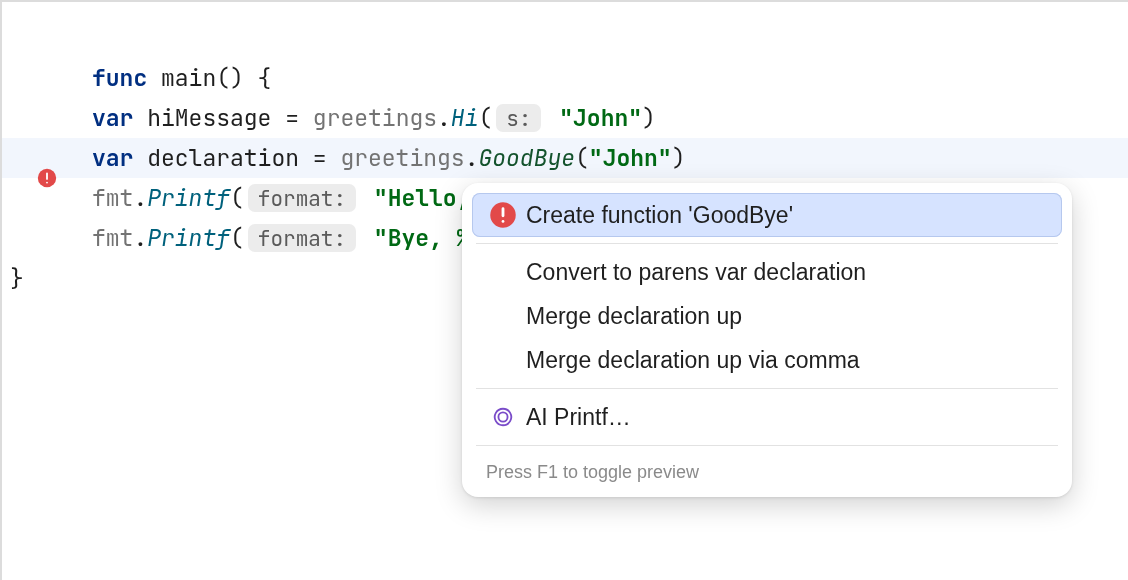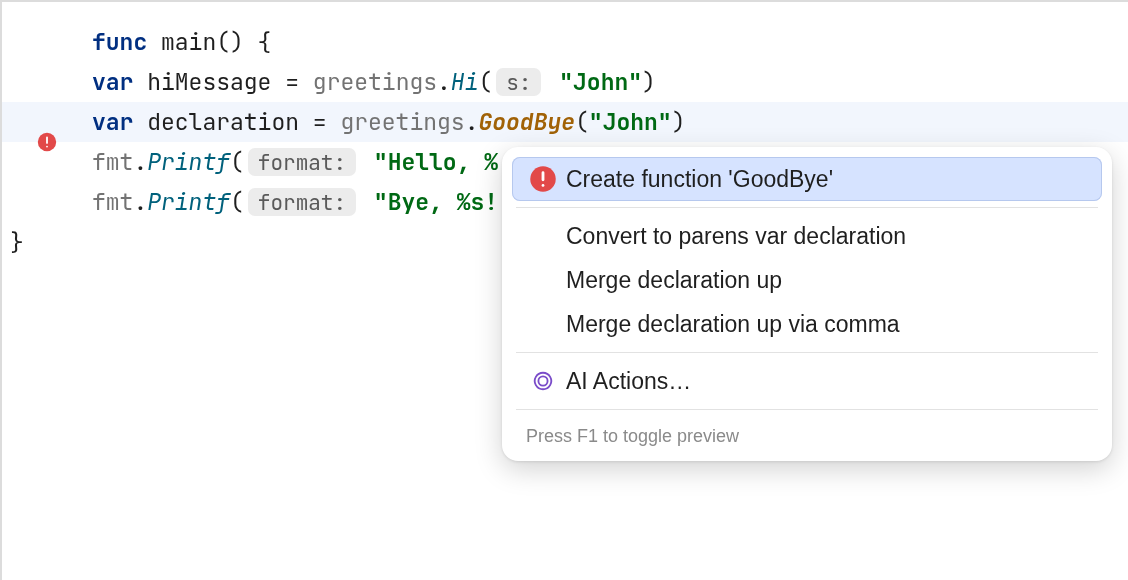--- a/index.html
+++ b/index.html
@@ -9,20 +9,21 @@
     font-family: "JetBrains Mono", "Menlo", "Consolas", monospace;
     font-size: 23px;
     background: #ffffff;
     color: #1f1f1f;
     overflow: hidden;
     border: 1px solid #dcdcdc;
   }
   .editor {
     position: relative;
     padding-top: 20px;
+    margin-top: 36px;
   }
   .line {
     display: flex;
     align-items: center;
     height: 40px;
     white-space: pre;
   }
   .gutter {
     width: 90px;
     flex-shrink: 0;
@@ -31,21 +32,21 @@
     align-items: center;
   }
   .code { display: flex; align-items: center; }
   .line.highlight { background: #f2f6fd; }
   
   .kw   { color: #012F81; font-weight: 600; }
   .ident{ color: #1f1f1f; }
   .func { color: #00617C; font-style: italic; }
   .pkg  { color: #737373; }
   .str  { color: #006914; font-weight: 600; }
-  .err  { color: #a16207; font-style: italic; font-weight: bold; }
+  .err  { color: #14532d; font-style: italic; }
   .hint {
     display: inline-flex;
     align-items: center;
     background: #ececec;
     color: #5a5a5a;
     border-radius: 7px;
     padding: 0 10px;
     height: 28px;
     font-size: 21px;
     margin: 0 4px;
@@ -54,21 +55,21 @@
   
   .bulb {
     width: 22px; height: 22px;
     position: relative;
   }
   .bulb svg { width: 22px; height: 22px; display:block; }
 
   
   .popup {
     position: absolute;
-    left: 500px;
+    left: 460px;
     top: 145px;
     width: 610px;
     background: #ffffff;
     border-radius: 16px;
     box-shadow: 0 8px 28px rgba(0,0,0,0.18), 0 1px 3px rgba(0,0,0,0.10);
     padding: 10px 0 8px 0;
     font-family: -apple-system, "Segoe UI", Helvetica, Arial, sans-serif;
     font-size: 23px;
     color: #1f1f1f;
   }
@@ -212,19 +213,19 @@
       <span class="rlabel">Merge declaration up via comma</span>
     </div>
     <div class="sep"></div>
     <div class="row">
       <span class="ricon ai-icon">
         <svg viewBox="0 0 24 24" fill="none" stroke="#7a4cc9" stroke-width="2">
           <path d="M12 3 a9 9 0 1 0 0.001 0"></path>
           <path d="M7 12 a5 5 0 0 1 10 0 a5 5 0 0 1 -10 0" stroke="#7a4cc9"></path>
         </svg>
       </span>
-      <span class="rlabel">AI Actions…</span>
+      <span class="rlabel">AI Printf…</span>
     </div>
     <div class="sep"></div>
     <div class="footer">Press F1 to toggle preview</div>
   </div>
 
 </div>
 
 </body></html>

